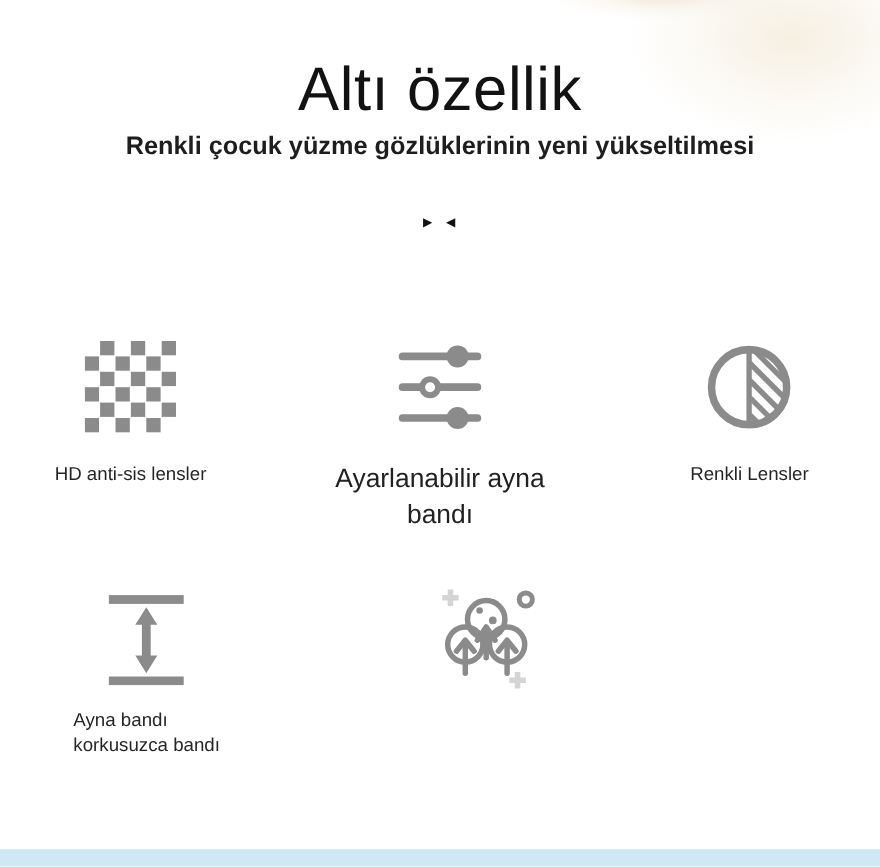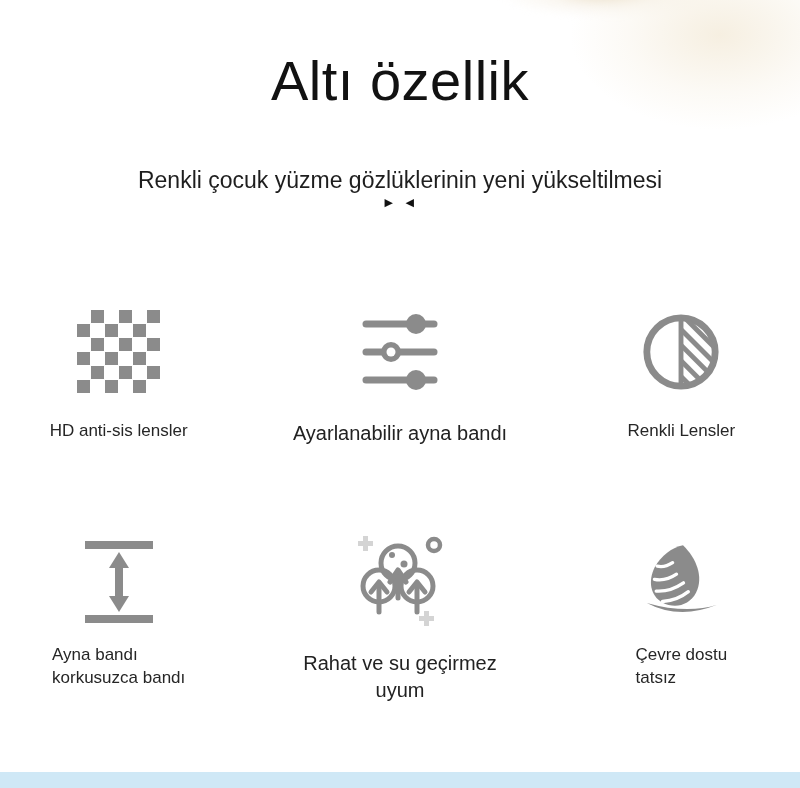--- a/index.html
+++ b/index.html
@@ -20,21 +20,21 @@
     position:absolute;right:-70px;top:-60px;width:300px;height:190px;
     border-radius:50%;
     background:radial-gradient(closest-side,#f6efe1 0%,rgba(250,246,238,.6) 60%,rgba(255,255,255,0) 100%);
   }
   .page-title{
     position:absolute;top:28px;left:0;width:100%;
     text-align:center;font-size:56px;font-weight:500;letter-spacing:.5px;color:#121212;margin-top:20px;
   }
   .page-subtitle{
     position:absolute;top:119px;left:0;width:100%;
-    text-align:center;font-size:23px;font-weight:400;color:#1e1e1e;margin-top:48px;
+    text-align:center;font-size:23px;font-weight:700;color:#1e1e1e;
   }
   .tagline{
     position:absolute;top:197px;left:0;width:100%;
     text-align:center;font-size:15px;letter-spacing:1.5px;color:#111;
     display:flex;align-items:center;justify-content:center;gap:11px;
   }
   .tri{font-size:11px;line-height:1;color:#111;}
   .features-row{
     position:absolute;left:0;width:800px;display:flex;gap:44px;
   }
@@ -42,21 +42,21 @@
   .row-2{top:536px;}
   .feature{
     width:266.67px;display:flex;flex-direction:column;align-items:center;
   }
   .icon-box{
     height:92px;display:flex;align-items:center;justify-content:center;
   }
   .feature-label{
     margin-top:22px;font-size:17px;color:#262626;text-align:center;line-height:1.35;
   }
-  .feature-label.big{font-size:20px;color:#222;}
+  .feature-label.big{font-size:24px;color:#222;}
   .feature-label.left{text-align:left;}
   .row-2 .feature-label{margin-top:16px;}
   .row-2 .feature-label.big{margin-top:22px;}
   .footer-band{
     position:absolute;left:0;bottom:0;width:800px;height:16px;background:#cfe8f6;
   }
   svg{display:block;}
 </style>
 </head>
 <body>
@@ -189,41 +189,20 @@
           <g fill="none" stroke="#8b8b8b" stroke-width="5" stroke-linecap="round" stroke-linejoin="round">
             <line x1="27" y1="78" x2="27" y2="50"></line>
             <polyline points="19,58 27,48 35,58"></polyline>
             <line x1="46" y1="64" x2="46" y2="38"></line>
             <polyline points="38,48 46,36 54,48"></polyline>
             <line x1="65" y1="78" x2="65" y2="50"></line>
             <polyline points="57,58 65,48 73,58"></polyline>
           </g>
         </svg>
       </div>
-      <div class="feature-label big">Rahat ve su geçirmez uyum</div>
-    </div>
-
-    <div class="feature">
-      <div class="icon-box">
-        <svg width="76" height="80" viewBox="0 0 80 80">
-          <g transform="rotate(20 38 36)">
-            <path d="M30 2 C48 10,62 26,60 44 C58 60,44 68,30 66 C16 64,8 50,10 34 C12 20,20 8,30 2 Z" fill="#8b8b8b"></path>
-            <g fill="none" stroke="#ffffff" stroke-width="3.5" stroke-linecap="round">
-              <path d="M12 32 Q20 31 26 23"></path>
-              <path d="M14 46 Q26 44 34 33"></path>
-              <path d="M20 57 Q34 53 44 39"></path>
-              <path d="M30 65 Q44 59 52 46"></path>
-            </g>
-          </g>
-          <path d="M4 62 Q38 80 78 64 Q46 74 4 62 Z" fill="#8b8b8b"></path>
-        </svg>
-      </div>
-      <div class="feature-label left">
-        <span>Çevre dostu</span><br>
-        <span>tatsız</span>
-      </div>
-    </div>
+    </div>
+
 
   </div>
 
   <div class="footer-band"></div>
 
 </div>
 
 </body></html>

